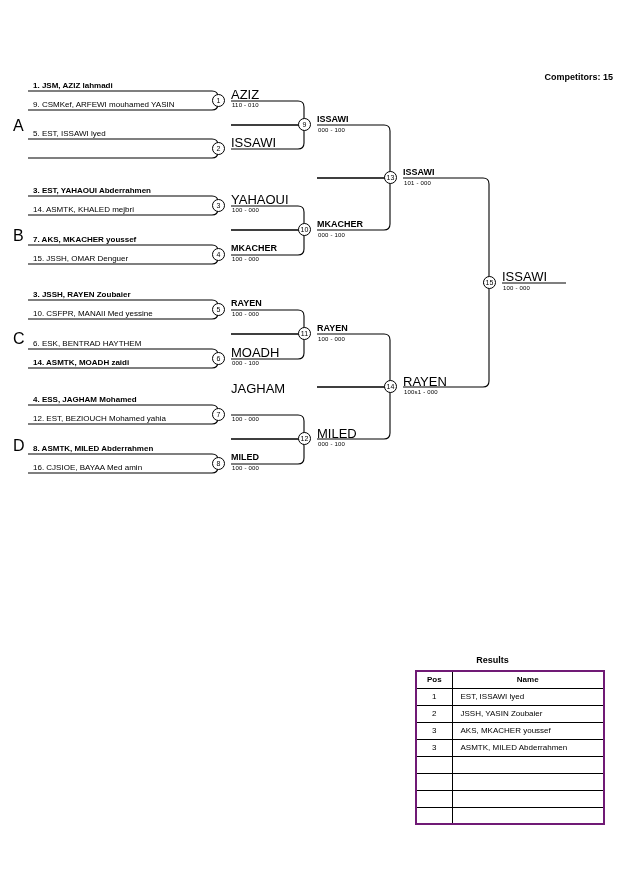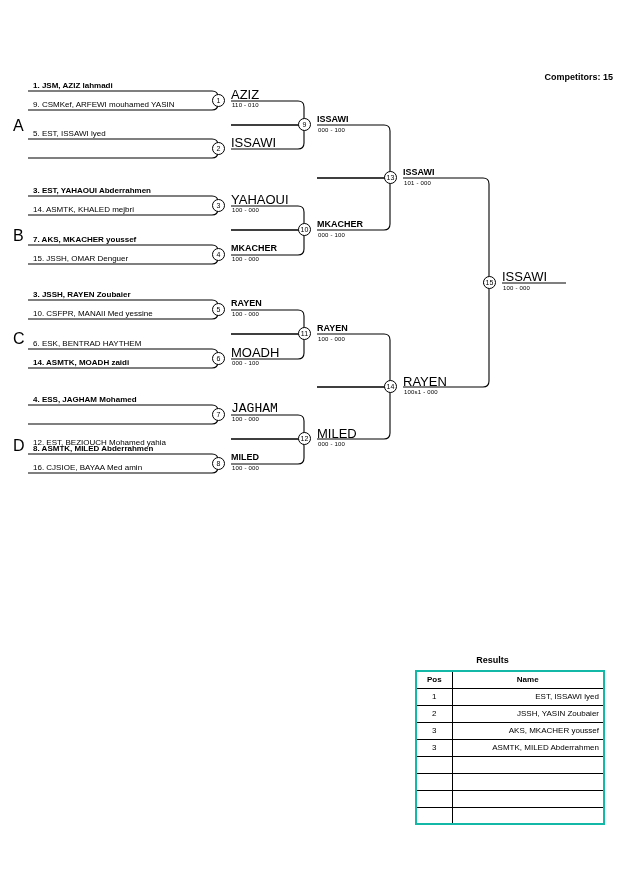--- a/index.html
+++ b/index.html
@@ -66,29 +66,29 @@
     font-family:"Liberation Sans", sans-serif;
   }
 
   
   #results-wrap { position:absolute; left:415px; top:655px; width:155px; }
   #results-title {
     text-align:center; font-size:9px; font-weight:bold; margin-bottom:5px;
   }
   table#results {
     border-collapse:collapse; width:190px;
-    border:2px solid #14b8a6;
+    border:2px solid #701a75;
   }
   table#results th, table#results td {
     border:1px solid #000;
     font-size:8px; height:17px; padding:0 4px;
   }
   table#results th { font-weight:bold; text-align:center; }
   table#results td.pos { width:36px; text-align:center; }
-  table#results td.nm  { text-align:right; padding-left:8px; }
+  table#results td.nm  { text-align:left; padding-left:8px; }
 </style>
 </head>
 <body>
 
 <div id="header">
   <div id="competitors">Competitors: 15</div>
 </div>
 
 <div id="bracket">
   <svg width="630" height="520">
@@ -149,21 +149,21 @@
   <div class="comp" style="left:33px; top:205px;">14. ASMTK, KHALED mejbri</div>
   <div class="comp b" style="left:33px; top:235px;">7. AKS, MKACHER youssef</div>
   <div class="comp" style="left:33px; top:254px;">15. JSSH, OMAR Denguer</div>
 
   <div class="comp b" style="left:33px; top:290px;">3. JSSH, RAYEN Zoubaier</div>
   <div class="comp" style="left:33px; top:309px;">10. CSFPR, MANAII Med yessine</div>
   <div class="comp" style="left:33px; top:339px;">6. ESK, BENTRAD HAYTHEM</div>
   <div class="comp b" style="left:33px; top:358px;">14. ASMTK, MOADH zaidi</div>
 
   <div class="comp b" style="left:33px; top:395px;">4. ESS, JAGHAM Mohamed</div>
-  <div class="comp" style="left:33px; top:414px;margin-top:24px;">12. EST, BEZIOUCH Mohamed yahia</div>
+  <div class="comp" style="left:33px; top:414px;">12. EST, BEZIOUCH Mohamed yahia</div>
   <div class="comp b" style="left:33px; top:444px;">8. ASMTK, MILED Abderrahmen</div>
   <div class="comp" style="left:33px; top:463px;">16. CJSIOE, BAYAA Med amin</div>
 
   <div class="mcirc" style="left:212px; top:94px;">1</div>
   <div class="mcirc" style="left:212px; top:142px;">2</div>
   <div class="mcirc" style="left:212px; top:199px;">3</div>
   <div class="mcirc" style="left:212px; top:248px;">4</div>
   <div class="mcirc" style="left:212px; top:303px;">5</div>
   <div class="mcirc" style="left:212px; top:352px;">6</div>
   <div class="mcirc" style="left:212px; top:408px;">7</div>
@@ -190,21 +190,21 @@
 
   <div class="wname big" style="left:231px; top:243px;">MKACHER</div>
   <div class="wscore" style="left:232px; top:256px;">100 - 000</div>
 
   <div class="wname big" style="left:231px; top:298px;">RAYEN</div>
   <div class="wscore" style="left:232px; top:311px;">100 - 000</div>
 
   <div class="wname r1" style="left:231px; top:348px;">MOADH</div>
   <div class="wscore" style="left:232px; top:360px;">000 - 100</div>
 
-  <div class="wname r1" style="left:231px; top:404px;font-family:Liberation Mono, monospace;">JAGHAM</div>
+  <div class="wname r1" style="left:231px; top:384px;">JAGHAM</div>
   <div class="wscore" style="left:232px; top:416px;">100 - 000</div>
 
   <div class="wname big" style="left:231px; top:452px;">MILED</div>
   <div class="wscore" style="left:232px; top:465px;">100 - 000</div>
 
   <div class="wname big" style="left:317px; top:114px;">ISSAWI</div>
   <div class="wscore" style="left:318px; top:127px;">000 - 100</div>
 
   <div class="wname big" style="left:317px; top:219px;">MKACHER</div>
   <div class="wscore" style="left:318px; top:232px;">000 - 100</div>

